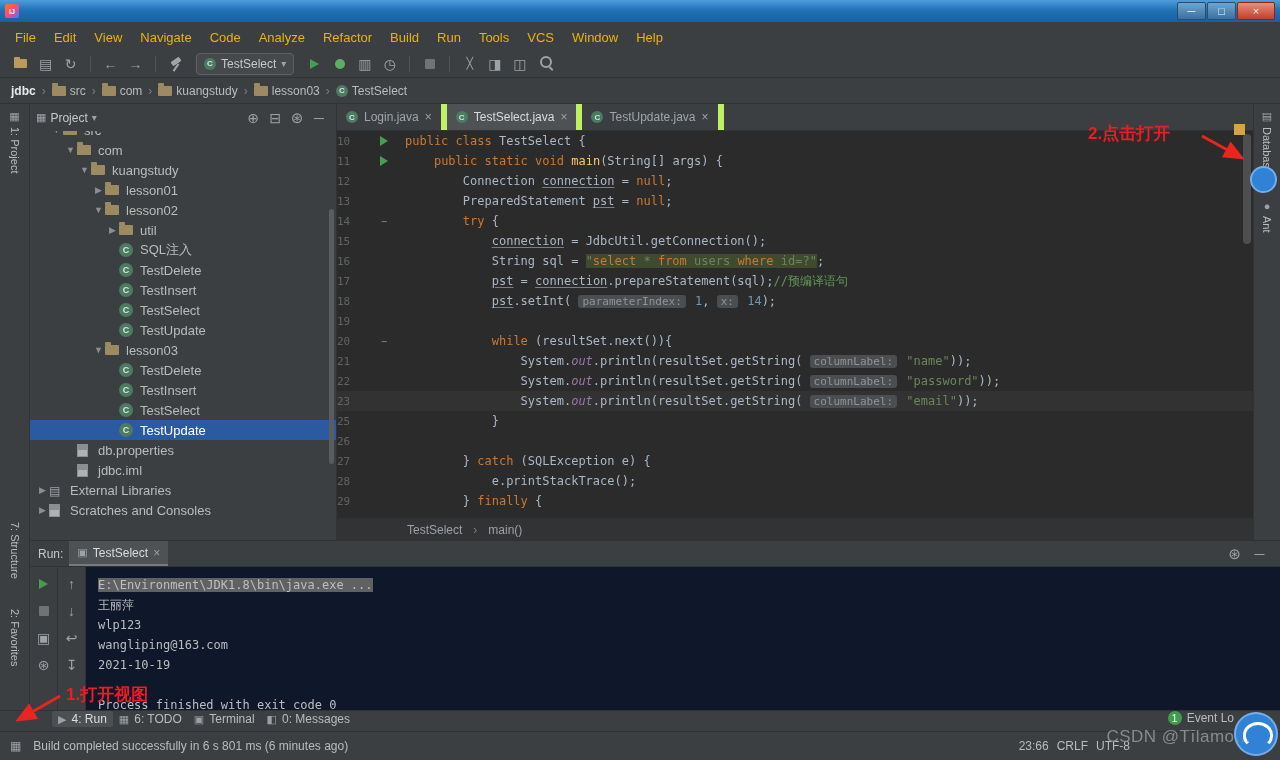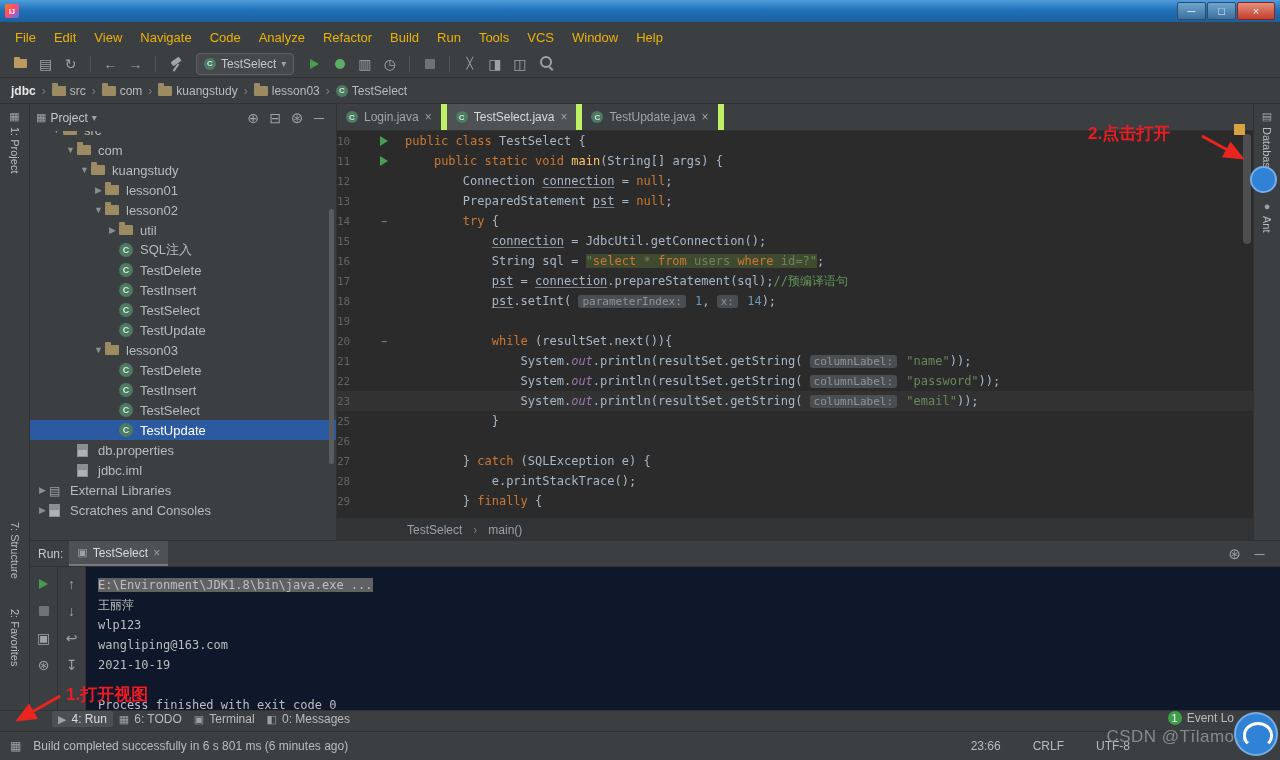--- a/index.html
+++ b/index.html
@@ -192,21 +192,21 @@
   .messages-icon::before{content:"◧"}
   .event-log{margin-left:auto;margin-right:46px;display:inline-flex;align-items:center;gap:5px}
   .ev-count{width:14px;height:14px;border-radius:50%;background:#3f9e49;color:#fff;font-size:10px;
     display:inline-flex;align-items:center;justify-content:center}
 
   
   .status-bar{position:absolute;left:0;top:731px;width:1280px;height:29px;background:#3c3f41;
     border-top:1px solid #323232;display:flex;align-items:center;color:#bbbbbb;font-size:12px;
     padding:0 10px}
   .sb-ic{color:#9aa0a6;font-size:12px;margin-right:12px}
-  .sb-right{position:absolute;right:150px;display:flex;gap:32px}
+  .sb-right{position:absolute;right:150px;display:flex;gap:8px}
 
   
   .anno{position:absolute;color:#ed1c24;font-size:17px;font-weight:bold;z-index:10;white-space:nowrap}
   .anno-a{left:1088px;top:122px}
   .anno-b{left:66px;top:683px}
   .arrow-svg{position:absolute;z-index:10}
   .watermark{position:absolute;right:28px;top:727px;font-size:17px;color:#8f9396;opacity:.9;
     z-index:11;letter-spacing:.5px;pointer-events:none}
   .badge{position:absolute;border-radius:50%;background:#2f82d6;z-index:9;
     box-shadow:inset 0 0 0 2px rgba(255,255,255,.35)}

